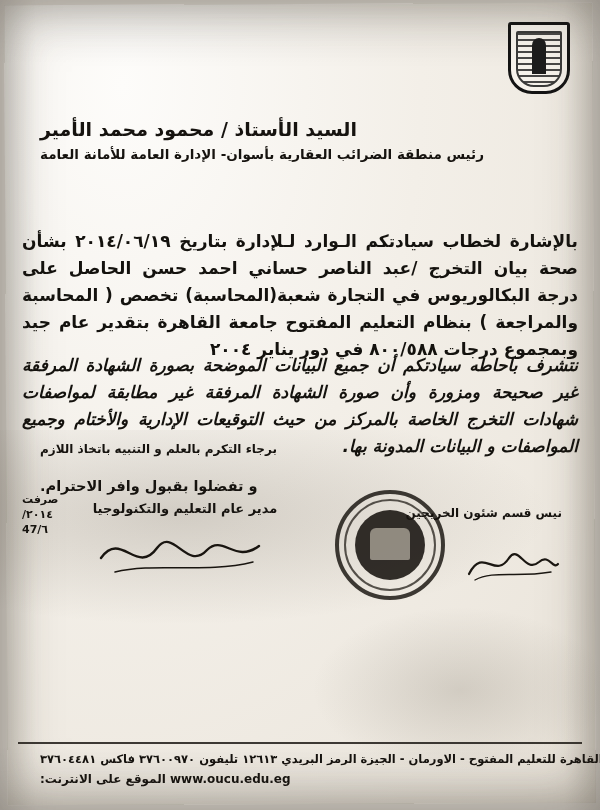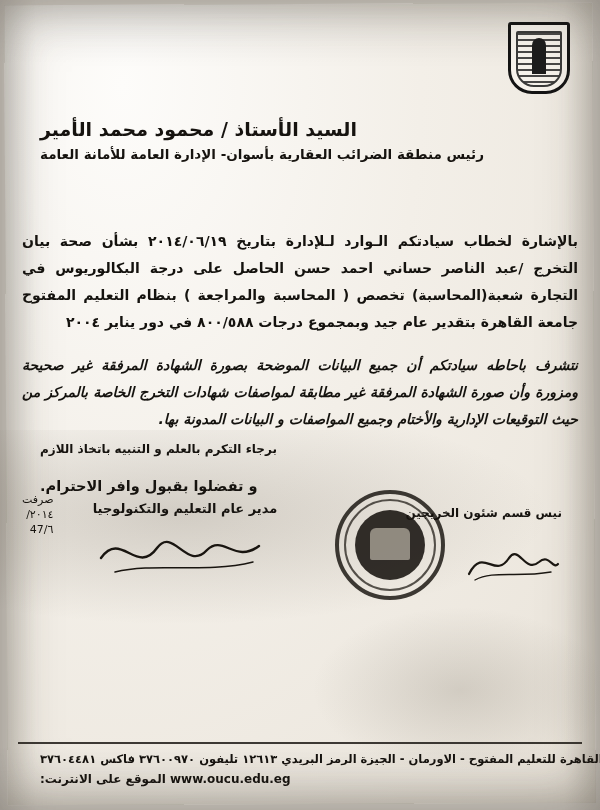--- a/index.html
+++ b/index.html
@@ -126,21 +126,21 @@
     font-weight: bold;
     letter-spacing: 2px;
   }
 
   .body-block {
     position: absolute;
     right: 22px;
     left: 22px;
     top: 228px;
     text-align: justify;
-    font-size: 14px;
+    font-size: 17px;
     font-weight: bold;
     line-height: 27px;
     color: #14120e;
   }
   .body-block p { margin: 0 0 1px 0; }
   .blk2 { top: 352px; font-style: italic; }
   .note {
     top: 442px;
     font-size: 12px;
     font-weight: bold;
@@ -183,23 +183,23 @@
     left: 95px;
     top: 528px;
     width: 170px;
     height: 55px;
   }
   .stamp-date {
     position: absolute;
     left: 22px;
     top: 492px;
     font-size: 11px;
-    font-weight: normal;
+    font-weight: bold;
     line-height: 15px;
-    text-align: right;
+    text-align: left;
     direction: rtl;
   }
 
   
   .stamp {
     position: absolute;
     right: 155px;
     top: 490px;
     width: 110px;
     height: 110px;

